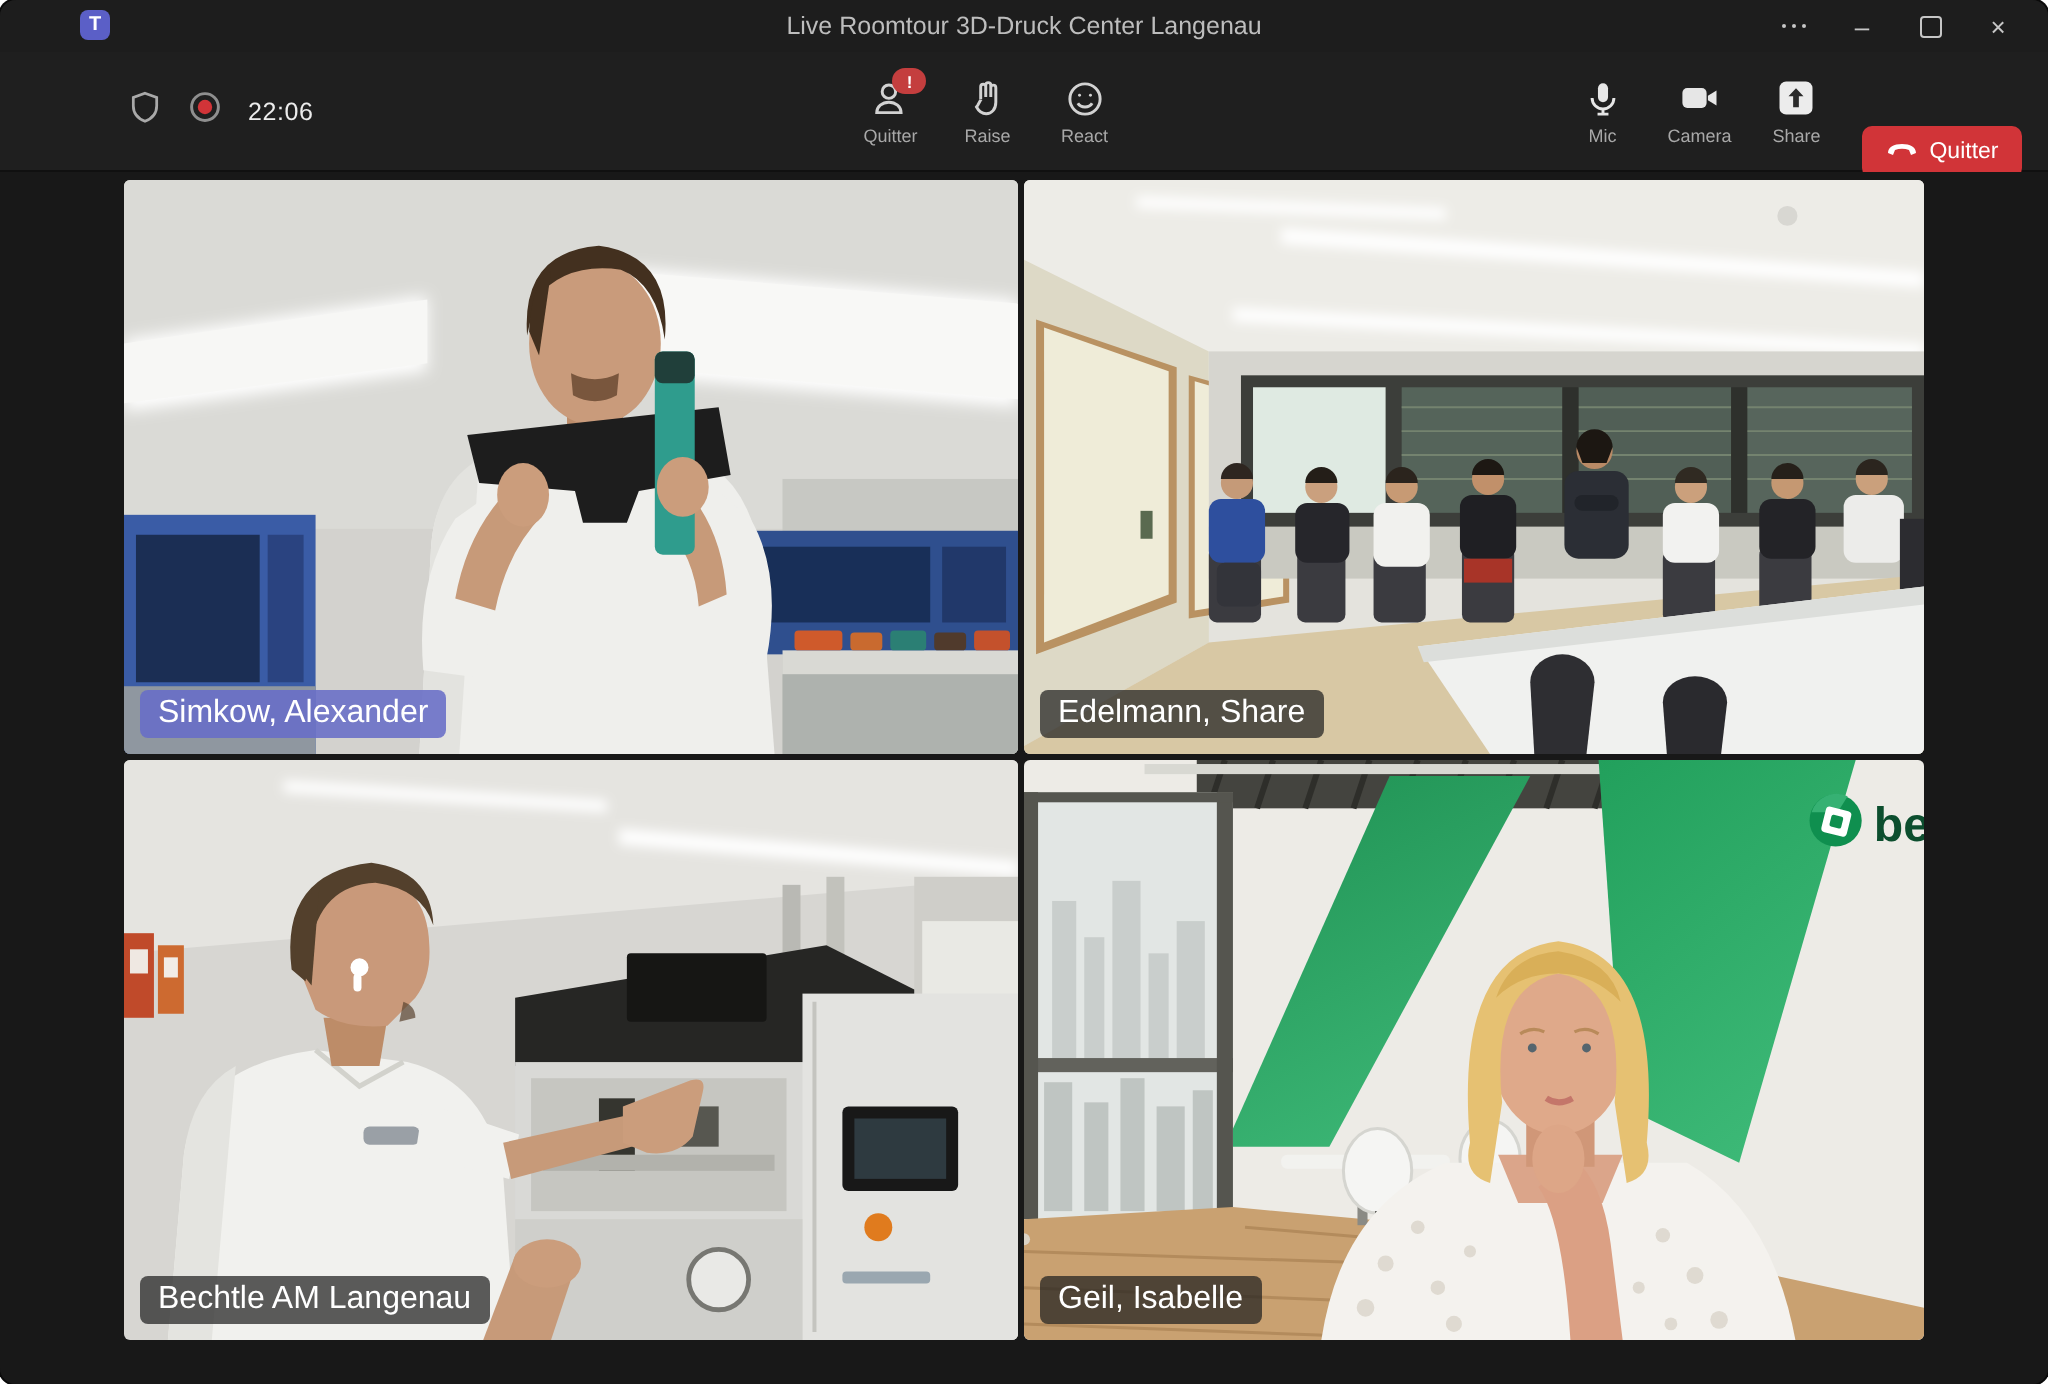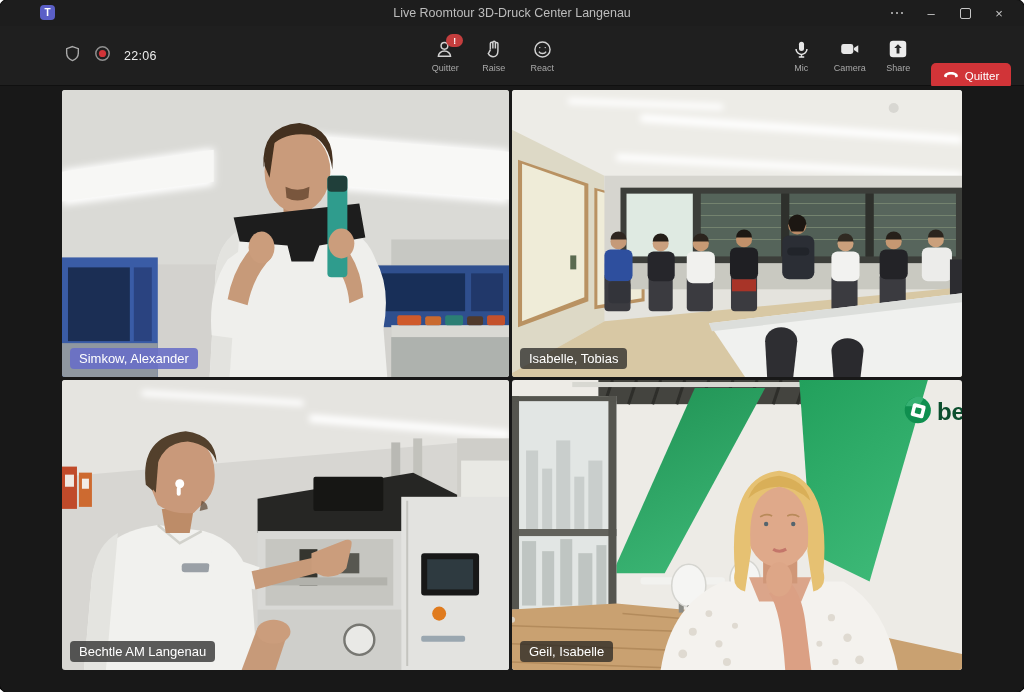--- a/index.html
+++ b/index.html
@@ -34,21 +34,21 @@
   .leave-btn{position:absolute;left:931px;top:37px;width:80px;height:26px;background:#d13438;border-radius:5px;
     display:flex;align-items:center;justify-content:center;gap:6px;color:#fff;font-size:11.5px;}
 
   
   .stage{position:absolute;top:86px;left:0;right:0;bottom:0;background:#181818;}
   .vgrid{position:absolute;left:62px;top:4px;width:900px;height:580px;display:grid;
     grid-template-columns:447px 450px;grid-template-rows:287px 290px;gap:3px;}
   .tile{position:relative;overflow:hidden;border-radius:3px;background:#2a2a2a;}
   .tile svg.scene{position:absolute;inset:0;width:100%;height:100%;display:block;}
   .name-pill{position:absolute;left:8px;bottom:8px;background:rgba(32,32,32,.72);color:#fff;
-    font-size:13px;padding:3px 9px;border-radius:4px;white-space:nowrap;margin-top:12px;}
+    font-size:16px;padding:3px 9px;border-radius:4px;white-space:nowrap;margin-top:12px;}
   .name-pill.active{background:rgba(104,109,199,.88);}
 </style>
 </head>
 <body>
 
 <div class="window">
 
   <div class="titlebar">
     <div class="app-logo">T</div>
     <div class="win-title">Live Roomtour 3D-Druck Center Langenau</div>
@@ -299,21 +299,21 @@
               <path d="M414,148 a8,8 0 0 1 16,0 Z" fill="#2b251e"></path>
             <rect x="408" y="158" width="30" height="34" rx="6" fill="#ececea"></rect>
             <rect x="436" y="170" width="12" height="40" fill="#2c2c30"></rect>
           </g>
           <polygon points="196,234 448,204 448,288 232,288" fill="#f0f1ef"></polygon>
           <polygon points="196,234 448,204 448,213 199,242" fill="#dcdedb"></polygon>
           <path d="M252,252 a16,14 0 0 1 32,0 l-4,36 h-26 Z" fill="#2e2e32"></path>
           <path d="M318,262 a16,13 0 0 1 32,0 l-3,26 h-27 Z" fill="#2a2a2e"></path>
           <rect x="58" y="166" width="6" height="14" fill="#5a6a50"></rect>
         </svg>
-        <div class="name-pill">Isabelle, Tobias</div>
+        <div class="name-pill">Edelmann, Share</div>
       </div>
 
       <div class="tile">
         <svg class="scene" viewBox="0 0 448 288" preserveAspectRatio="none">
           <defs>
               <filter id="b3" x="-30%" y="-30%" width="160%" height="160%">
                 <feGaussianBlur stdDeviation="3"></feGaussianBlur>
               </filter>
             </defs>
           <rect width="448" height="288" fill="#d7d6d2"></rect>

